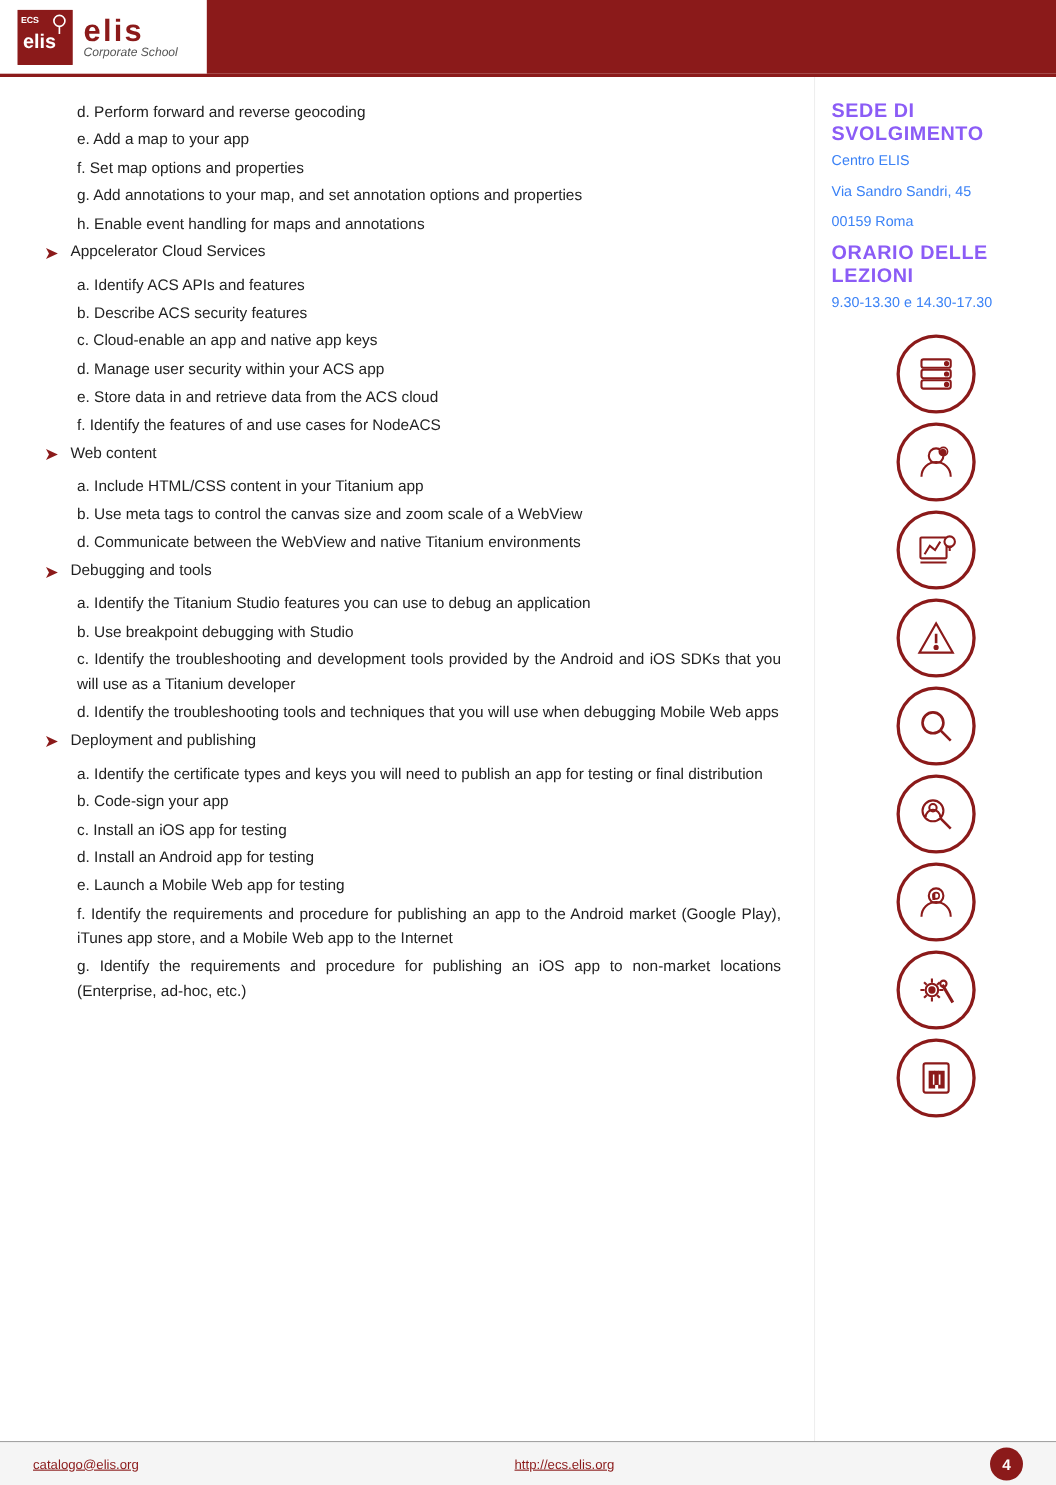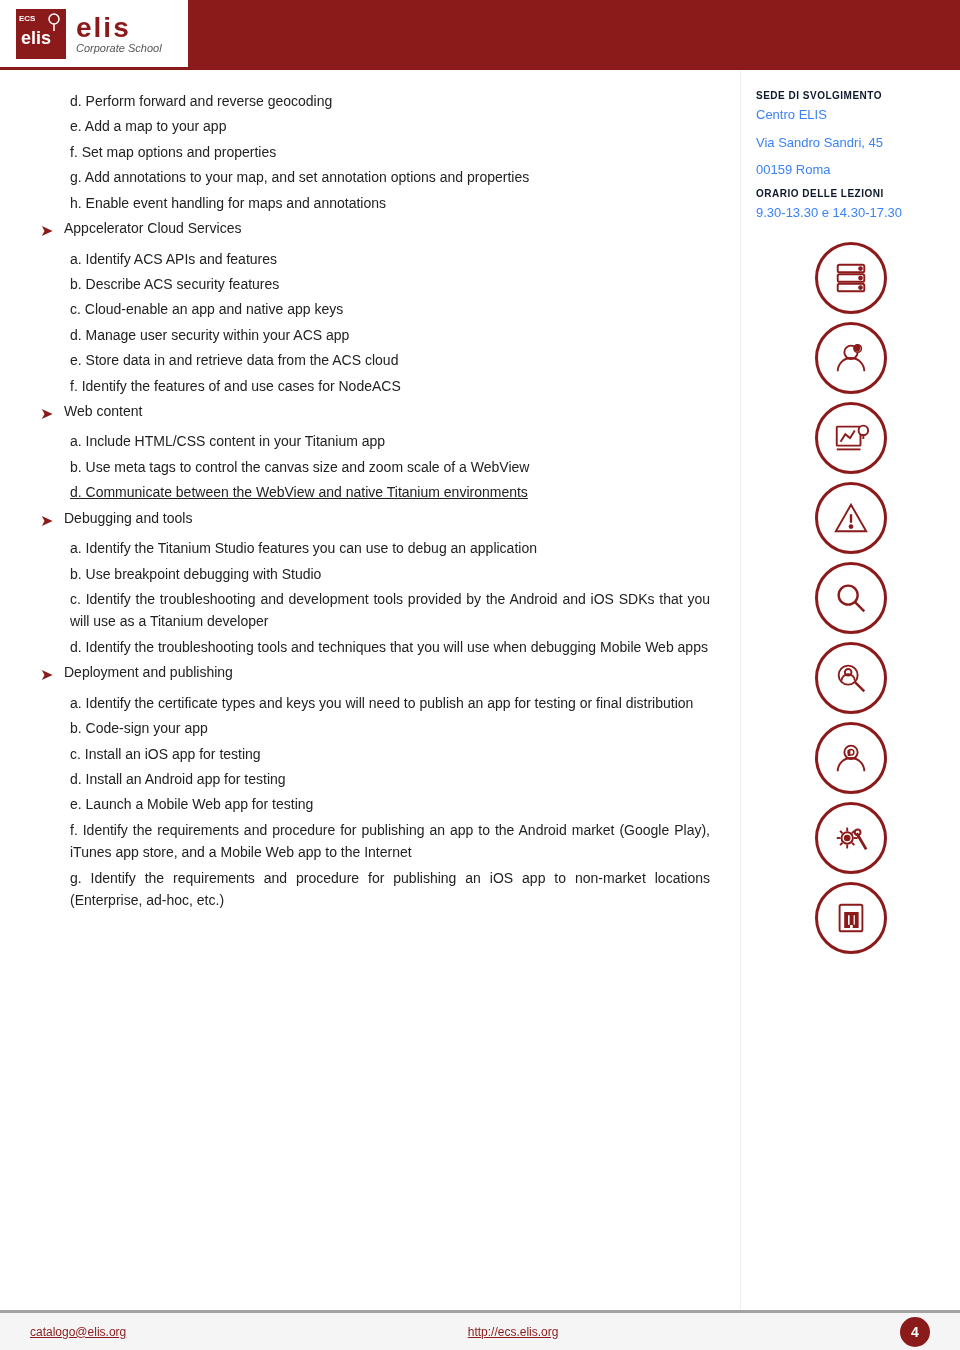--- a/index.html
+++ b/index.html
@@ -75,23 +75,23 @@
     }
 
     
     .sidebar {
       width: 220px;
       padding: 20px 15px;
       border-left: 1px solid #eee;
     }
 
     .sidebar-section-title {
-      color: #0f172a;
+      color: #8b5cf6;
       font-weight: bold;
-      font-size: 10px;
+      font-size: 18px;
       text-transform: uppercase;
       letter-spacing: 0.5px;
       margin-bottom: 4px;
     }
     .sidebar-text {
       font-size: 13px;
       color: #3b82f6;
       margin-bottom: 8px;
       line-height: 1.5;
     }
@@ -134,21 +134,21 @@
       margin-top: 1px;
     }
     .main-bullet-text {
       font-weight: normal;
     }
 
     
     .footer {
       height: 40px;
       background: #f5f5f5;
-      border-top: 3px solid #a3a3a3;
+      border-top: 1px solid #a3a3a3;
       display: flex;
       align-items: center;
       justify-content: space-between;
       padding: 0 30px;
       font-size: 12px;
     }
     .footer-link {
       color: #8b1a1a;
       text-decoration: underline;
     }
@@ -213,21 +213,21 @@
     <div class="sub-item">d. Manage user security within your ACS app</div>
     <div class="sub-item">e. Store data in and retrieve data from the ACS cloud</div>
     <div class="sub-item">f. Identify the features of and use cases for NodeACS</div>
 
     <div class="main-bullet">
       <span class="arrow">➤</span>
       <span class="main-bullet-text">Web content</span>
     </div>
     <div class="sub-item">a. Include HTML/CSS content in your Titanium app</div>
     <div class="sub-item" style="text-align:justify;">b.  Use  meta  tags  to  control  the  canvas  size  and  zoom  scale  of  a WebView</div>
-    <div class="sub-item" style="text-align:justify;text-decoration:underline;">d.  Communicate  between  the  WebView  and  native  Titanium environments</div>
+    <div class="sub-item" style="text-align:justify;">d.  Communicate  between  the  WebView  and  native  Titanium environments</div>
 
     <div class="main-bullet">
       <span class="arrow">➤</span>
       <span class="main-bullet-text">Debugging and tools</span>
     </div>
     <div class="sub-item" style="text-align:justify;">a.  Identify  the  Titanium  Studio  features  you  can  use  to  debug  an application</div>
     <div class="sub-item">b. Use breakpoint debugging with Studio</div>
     <div class="sub-item" style="text-align:justify;">c.  Identify  the  troubleshooting  and  development  tools  provided  by the Android and iOS SDKs that you will use as a Titanium developer</div>
     <div class="sub-item" style="text-align:justify;">d. Identify the troubleshooting tools and techniques that you will use when  debugging Mobile Web apps</div>
 

